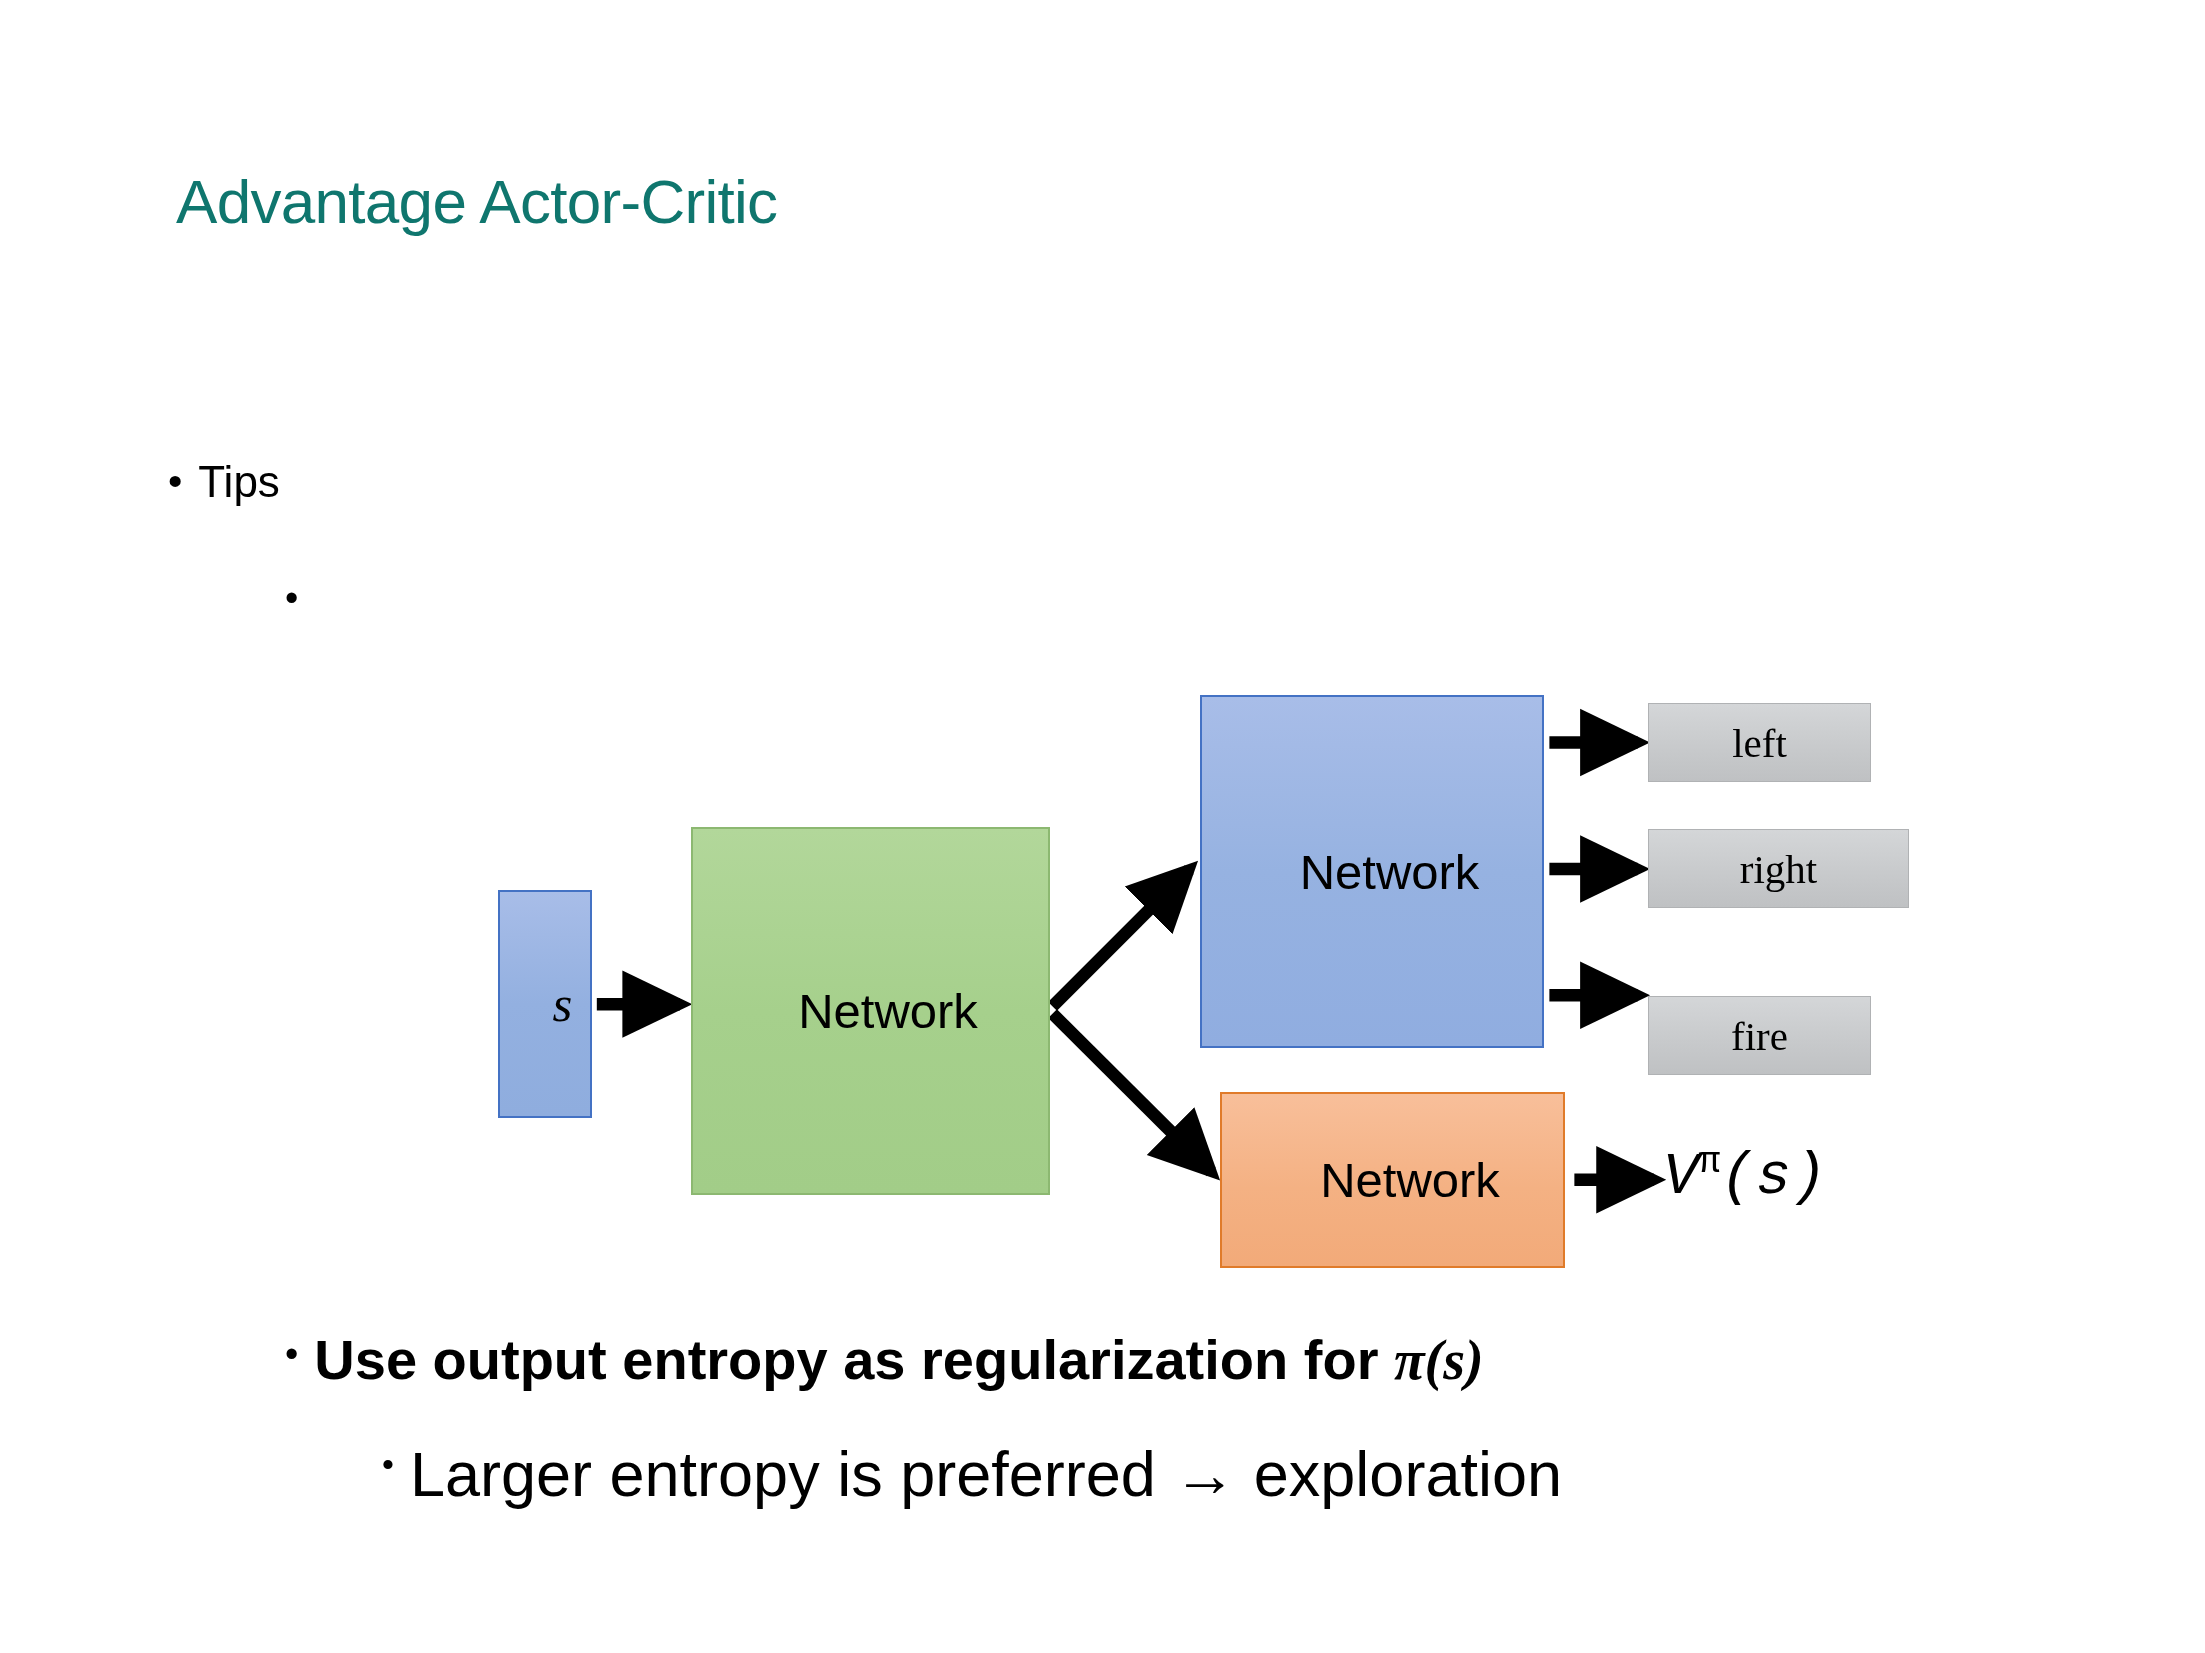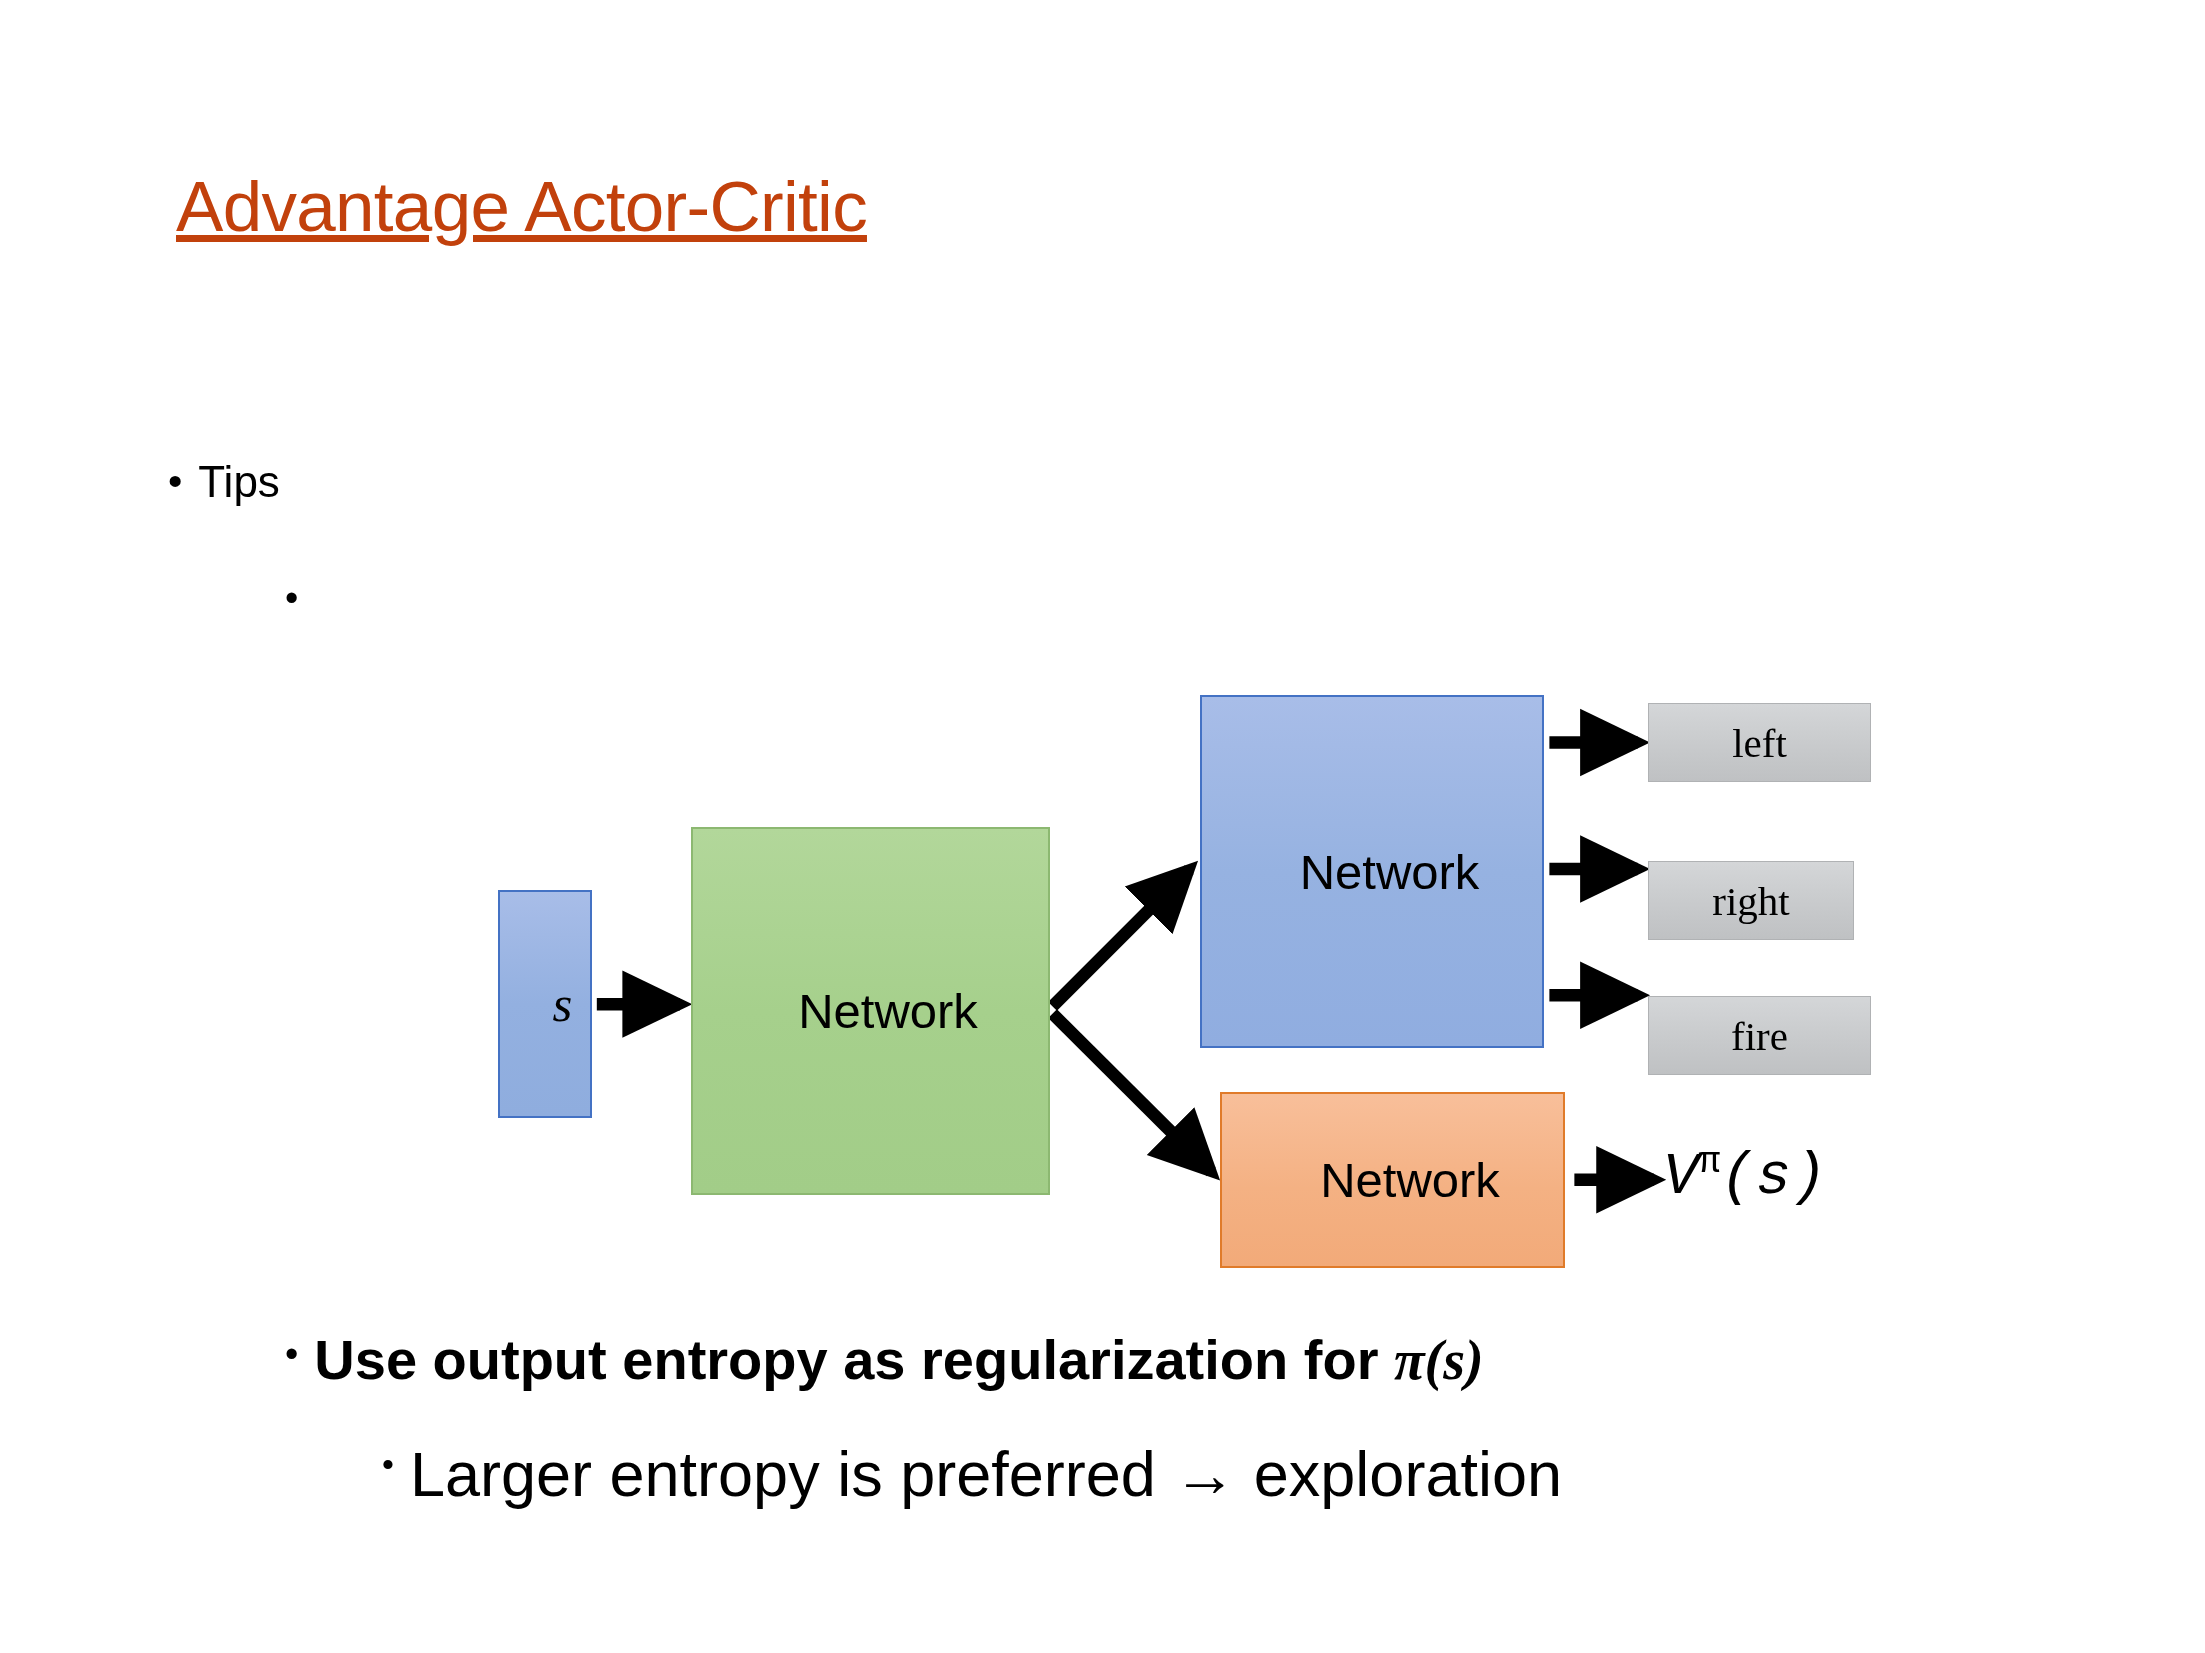--- a/index.html
+++ b/index.html
@@ -14,27 +14,26 @@
     overflow: hidden;
     font-family: "Liberation Sans", sans-serif;
     color: #000000;
   }
 
   
   #slide-title {
     position: absolute;
     left: 176px;
     top: 168px;
-    font-size: 71px;
+    font-size: 62px;
     font-weight: 400;
     letter-spacing: -0.7px;
     line-height: 1.1;
     white-space: nowrap;
-    color: #c2410c;
-    text-decoration: underline;
+    color: #0f766e;
   }
 
   
   .bullet-row {
     position: absolute;
     display: flex;
     align-items: flex-start;
     white-space: nowrap;
   }
   .bullet-dot {
@@ -157,21 +156,21 @@
     background: linear-gradient(180deg,#d4d6d8 0%, #c8cacc 55%, #bfc1c3 100%);
     border: 1.5px solid #b0b2b4;
     display: flex;
     align-items: center;
     justify-content: center;
     font-family: "Liberation Serif", serif;
     font-size: 41px;
     color: #000;
   }
   #out-left  { left: 1648px; top: 703px;  width: 223px; height: 79px; text-align: center; }
-  #out-right { left: 1648px; top: 861px; width: 206px; height: 79px; }
+  #out-right { left: 1648px; top: 829px; width: 261px; height: 79px; }
   #out-fire  { left: 1648px; top: 956px; width: 223px; height: 79px; margin-top: 40px; }
 
   #v-output {
     position: absolute;
     left: 1663px;
     top: 1144px;
     font-family: Liberation Mono, monospace;
     font-style: italic;
     font-size: 59px;
     white-space: nowrap;

